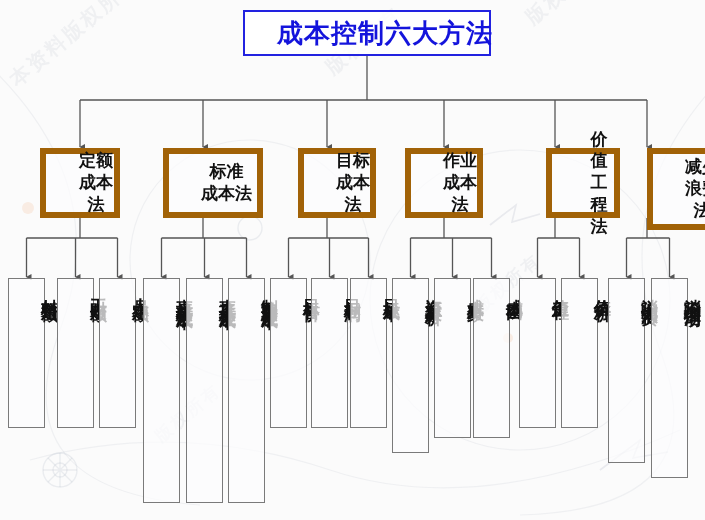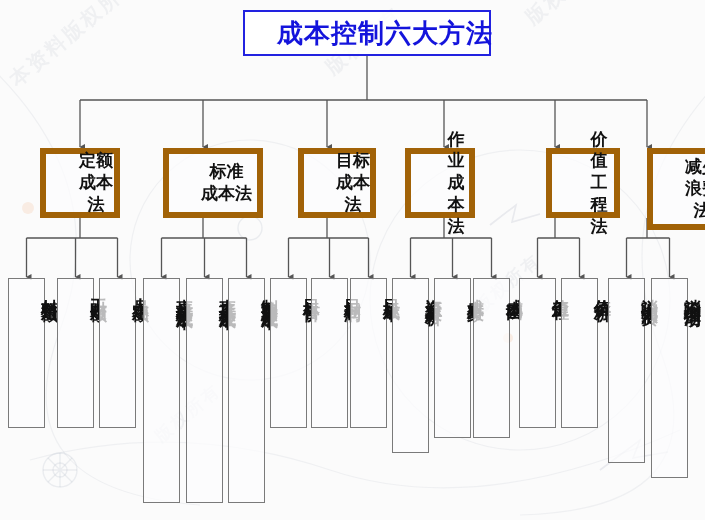--- a/index.html
+++ b/index.html
@@ -226,21 +226,21 @@
       </div>
       <div class="node leaf" style="left: 270px; top: 278px; width: 37px; height: 150px;">
         <span class="label">目标售价</span>
       </div>
       <div class="node leaf" style="left: 311px; top: 278px; width: 37px; height: 150px;">
         <span class="label">目标利润</span>
       </div>
       <div class="node leaf" style="left: 350px; top: 278px; width: 37px; height: 150px;">
         <span class="label">目标成本</span>
       </div>
-      <div class="node branch" style="left: 405px; top: 148px; width: 70px; height: 70px;">
+      <div class="node branch" style="left: 405px; top: 148px; width: 78px; height: 70px;">
         <span class="label">作业
 成本法</span>
       </div>
       <div class="node leaf" style="left: 392px; top: 278px; width: 37px; height: 175px;">
         <span class="label">资源对象分析</span>
       </div>
       <div class="node leaf" style="left: 434px; top: 278px; width: 37px; height: 160px;">
         <span class="label">成本对象</span>
       </div>
       <div class="node leaf" style="left: 473px; top: 278px; width: 37px; height: 160px;">

